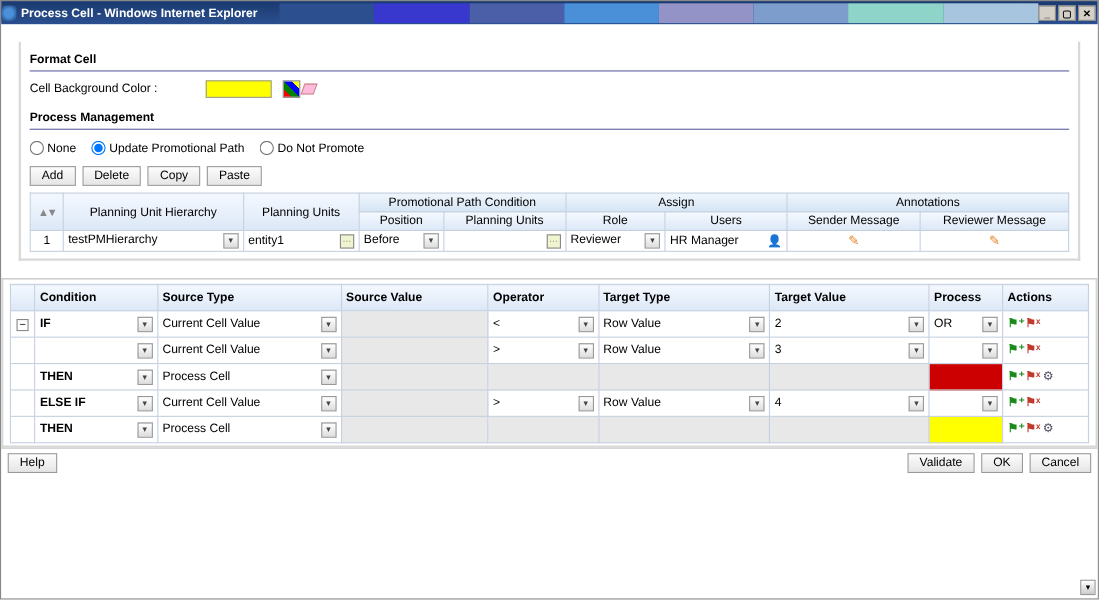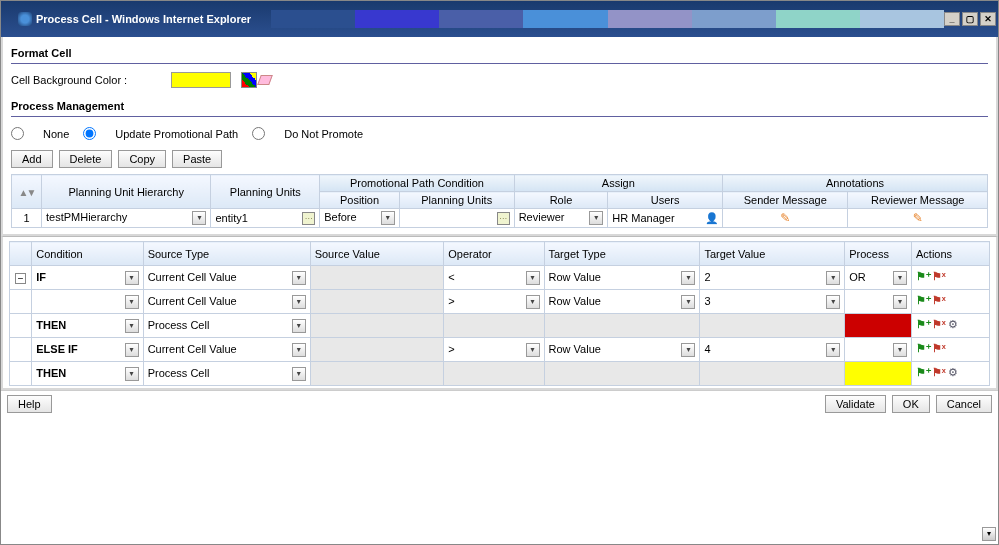--- a/index.html
+++ b/index.html
@@ -1,60 +1,60 @@
 <!DOCTYPE html>
 <html><head>
 <meta charset="utf-8">
 <style>
   * { box-sizing: border-box; margin: 0; padding: 0; }
   body { font-family: Tahoma, Arial, sans-serif; font-size: 11px; background: #fff; color: #000; width: 999px; height: 545px; overflow: hidden; border: 1px solid #888; }
   
-  .titlebar { background: linear-gradient(to bottom, #1a3a6e, #2b4f8f); height: 36px; display: flex; align-items: center; color: #fff; font-weight: bold; padding-left: 17px; font-size: 11px; }
+  .titlebar { background: linear-gradient(to bottom, #1a3a6e, #2b4f8f); height: 21px; display: flex; align-items: center; color: #fff; font-weight: bold; padding-left: 0; font-size: 11px; }
   .titlebar-icon { display:inline-block; width:14px; height:14px; margin-right:4px; background: radial-gradient(circle, #4a90d9 40%, #1a3a6e 100%); border-radius:3px; }
   .titlebar-text { flex: 0 0 auto; }
   .titlebar-stripes { flex: 1; height: 18px; display: flex; margin-left: 20px; }
   .titlebar-stripes span { flex: 1; }
   .s1{background:#2b4f8f;} .s2{background:#3838cf;} .s3{background:#4a5fa8;} .s4{background:#4a90d9;} .s5{background:#9393c7;} .s6{background:#7d9ecc;} .s7{background:#8fd4c8;} .s8{background:#a8c5e0;}
   .win-buttons { display: flex; gap: 2px; padding-right: 2px; align-items:center; }
   .win-btn { width:16px; height:14px; background:#d4d0c8; border:1px solid #888; font-size:9px; display:flex; align-items:center; justify-content:center; color:#000; font-weight:bold; cursor:pointer; }
   
-  .content { padding: 6px 8px; border: 2px solid #d8d8d8; border-top: none; margin:0; }
+  .content { padding: 6px 8px; border: 2px solid #d8d8d8; border-top: none; margin:16px; }
   
   .section-title { font-weight: bold; font-size: 11px; margin: 4px 0 2px 0; }
   .hr { height: 1px; background: #6060a0; margin: 4px 0 8px 0; }
   
   .form-row { display: flex; align-items: flex-start; margin-bottom: 6px; }
   .form-label { width: 160px; padding-top: 2px;}
   .color-swatch { width: 60px; height: 16px; background: #ffff00; border: 1px solid #999; margin-right: 8px; cursor:pointer; }
   .mini-icon { display:inline-block; width:16px; height:16px; margin-left:2px; cursor:pointer; vertical-align:middle; }
   .icon-palette { background: linear-gradient(45deg, red 0 25%, green 25% 50%, blue 50% 75%, yellow 75% 100%); border:1px solid #888; }
   .icon-eraser { background:#fbd; border:1px solid #c88; transform: skewX(-20deg); width:12px; height:10px; margin-top:3px; }
   
   textarea.vmsg { width: 640px; height: 64px; font-family: Tahoma, Arial, sans-serif; font-size: 11px; padding: 4px; border: 1px solid #999; background:#fff; resize:none; overflow-y:scroll; }
   
   .radios { display:flex; gap:14px; align-items:center; margin: 10px 0; }
-  .radios label { display:flex; align-items:center; gap:19px; cursor:pointer; }
+  .radios label { display:flex; align-items:center; gap:3px; cursor:pointer; }
   
   .btn { background: linear-gradient(#fdfdfd,#e5e5e5); border: 1px solid #999; padding: 2px 10px; font-size:11px; cursor:pointer; font-family: inherit; text-align: right; }
   .btn-row { display:flex; gap:6px; margin-bottom:6px; }
   
   table.grid { width: 100%; border-collapse: collapse; font-size: 11px; }
   table.grid th, table.grid td { border: 1px solid #c5d0e0; padding: 2px 4px; text-align: left; }
   table.grid th { background: linear-gradient(#f4f8ff, #dce8f6); font-weight: normal; text-align:center; }
   table.grid th.group { background: linear-gradient(#f0f6fc, #d4e4f4); }
   .sort-arrows { color:#888; font-size:10px; letter-spacing:-2px; cursor:pointer; display:inline-block; }
   .dd { display:inline-block; width:14px; height:14px; border:1px solid #999; background: linear-gradient(#fff,#ddd); text-align:center; font-size:8px; line-height:12px; cursor:pointer; float:right; }
   .dd::after{content:"▾";color:#444;}
   .icon-pencil { color:#e67e22; font-size:12px; cursor:pointer; }
   .icon-lookup { display:inline-block; width:13px;height:13px; border:1px solid #888; background:#f0f4d0; float:right; cursor:pointer; font-size:8px; text-align:center; line-height:11px; color:#885;}
   .icon-person { display:inline-block; width:13px;height:13px; float:right; cursor:pointer; color:#667; font-size:11px;}
   
   table.rules { width: 100%; border-collapse: collapse; font-size: 11px; }
   table.rules th, table.rules td { border: 1px solid #c5d0e0; padding: 3px 4px; text-align:left; height:24px; }
-  table.rules th { background: linear-gradient(#f4f8ff, #dce8f6); font-weight:normal; }
+  table.rules th { background: linear-gradient(#f4f8ff, #dce8f6); font-weight:bold; }
   table.rules td.disabled { background: #e8e8e8; }
   .expander { display:inline-block; width:11px; height:11px; border:1px solid #888; text-align:center; line-height:9px; font-size:10px; cursor:pointer; background:#fff; }
   .proc-red { background:#cc0000; }
   .proc-yellow { background:#ffff00; }
   .action-icons { white-space:nowrap; }
   .ai { display:inline-block; width:15px; height:15px; margin-right:1px; cursor:pointer; vertical-align:middle; }
   .ai-add { color:#1a8a1a; font-weight:bold; }
   .ai-del { color:#c0392b; font-weight:bold; }
   .ai-gear { color:#556; }
   .rules-wrapper{ border:2px solid #d8d8d8; border-top:1px solid #bbb; padding:4px 6px 2px 6px; }

